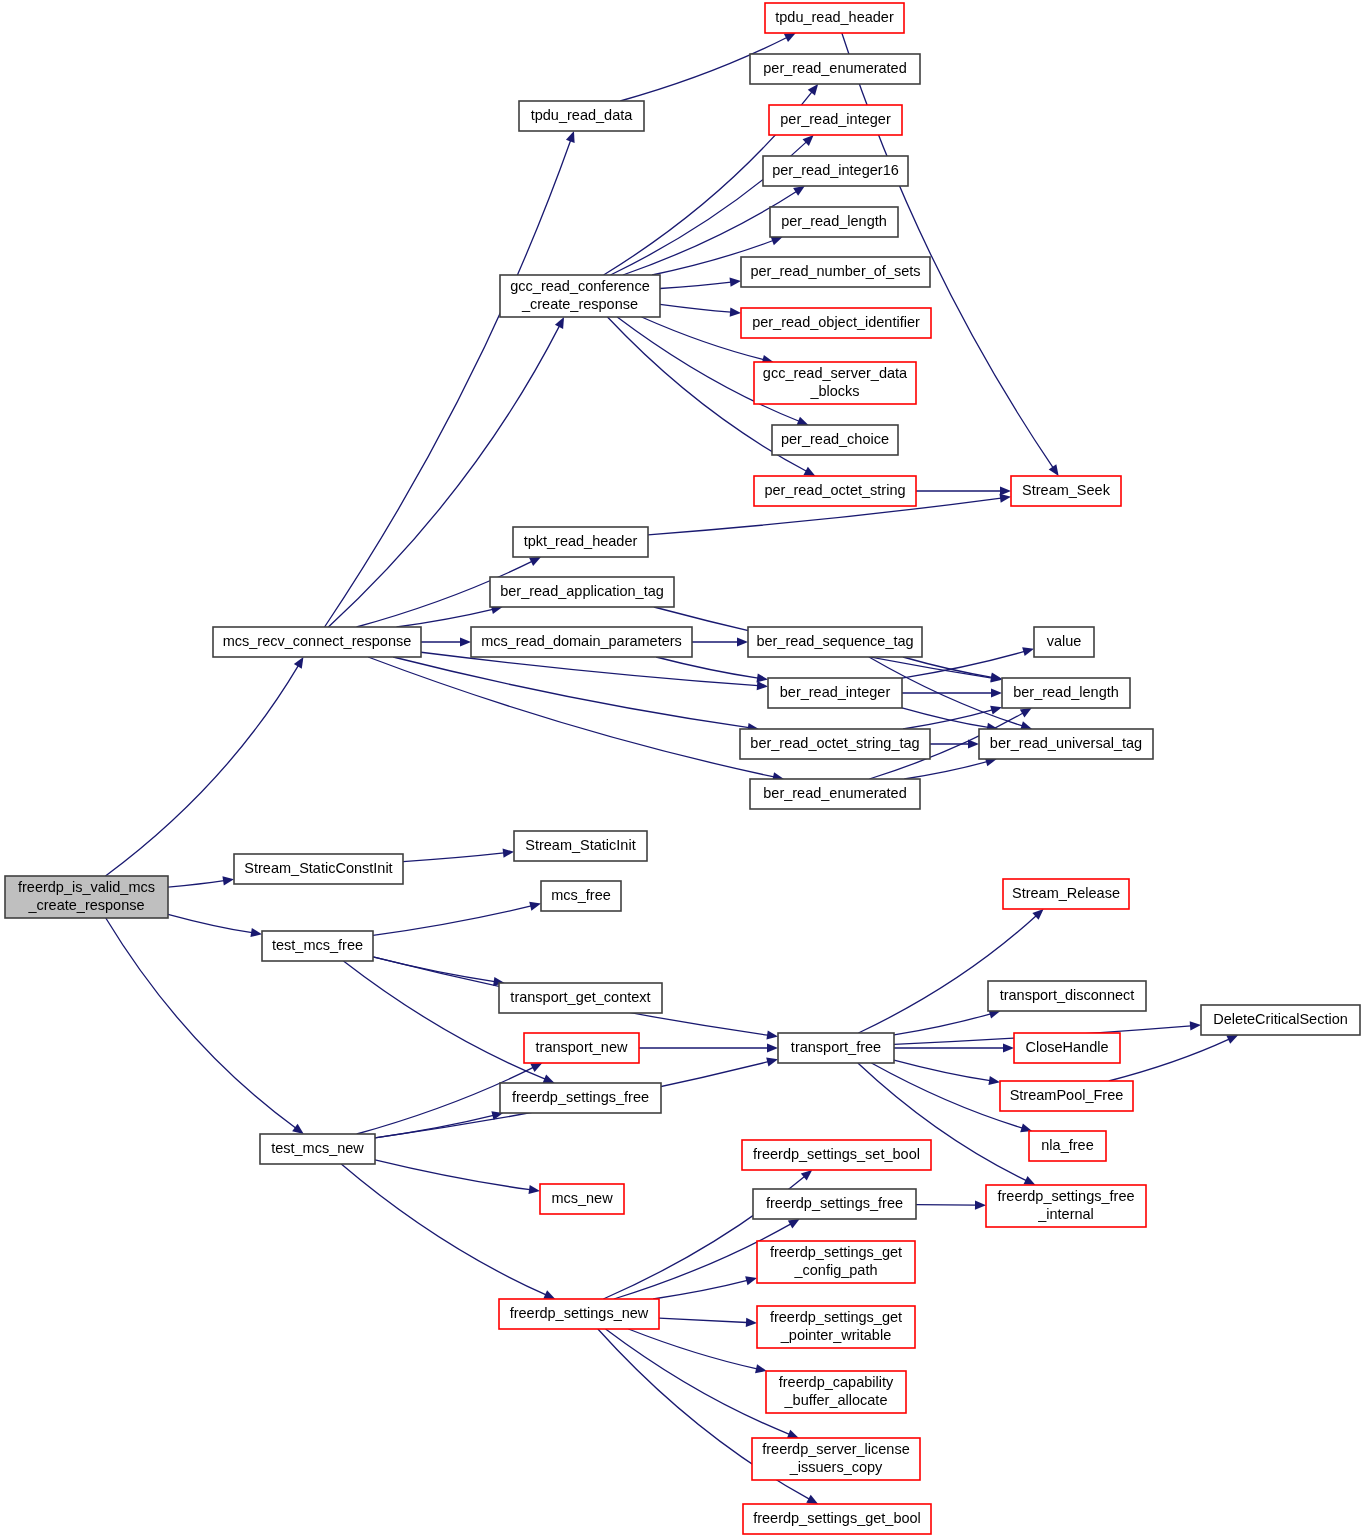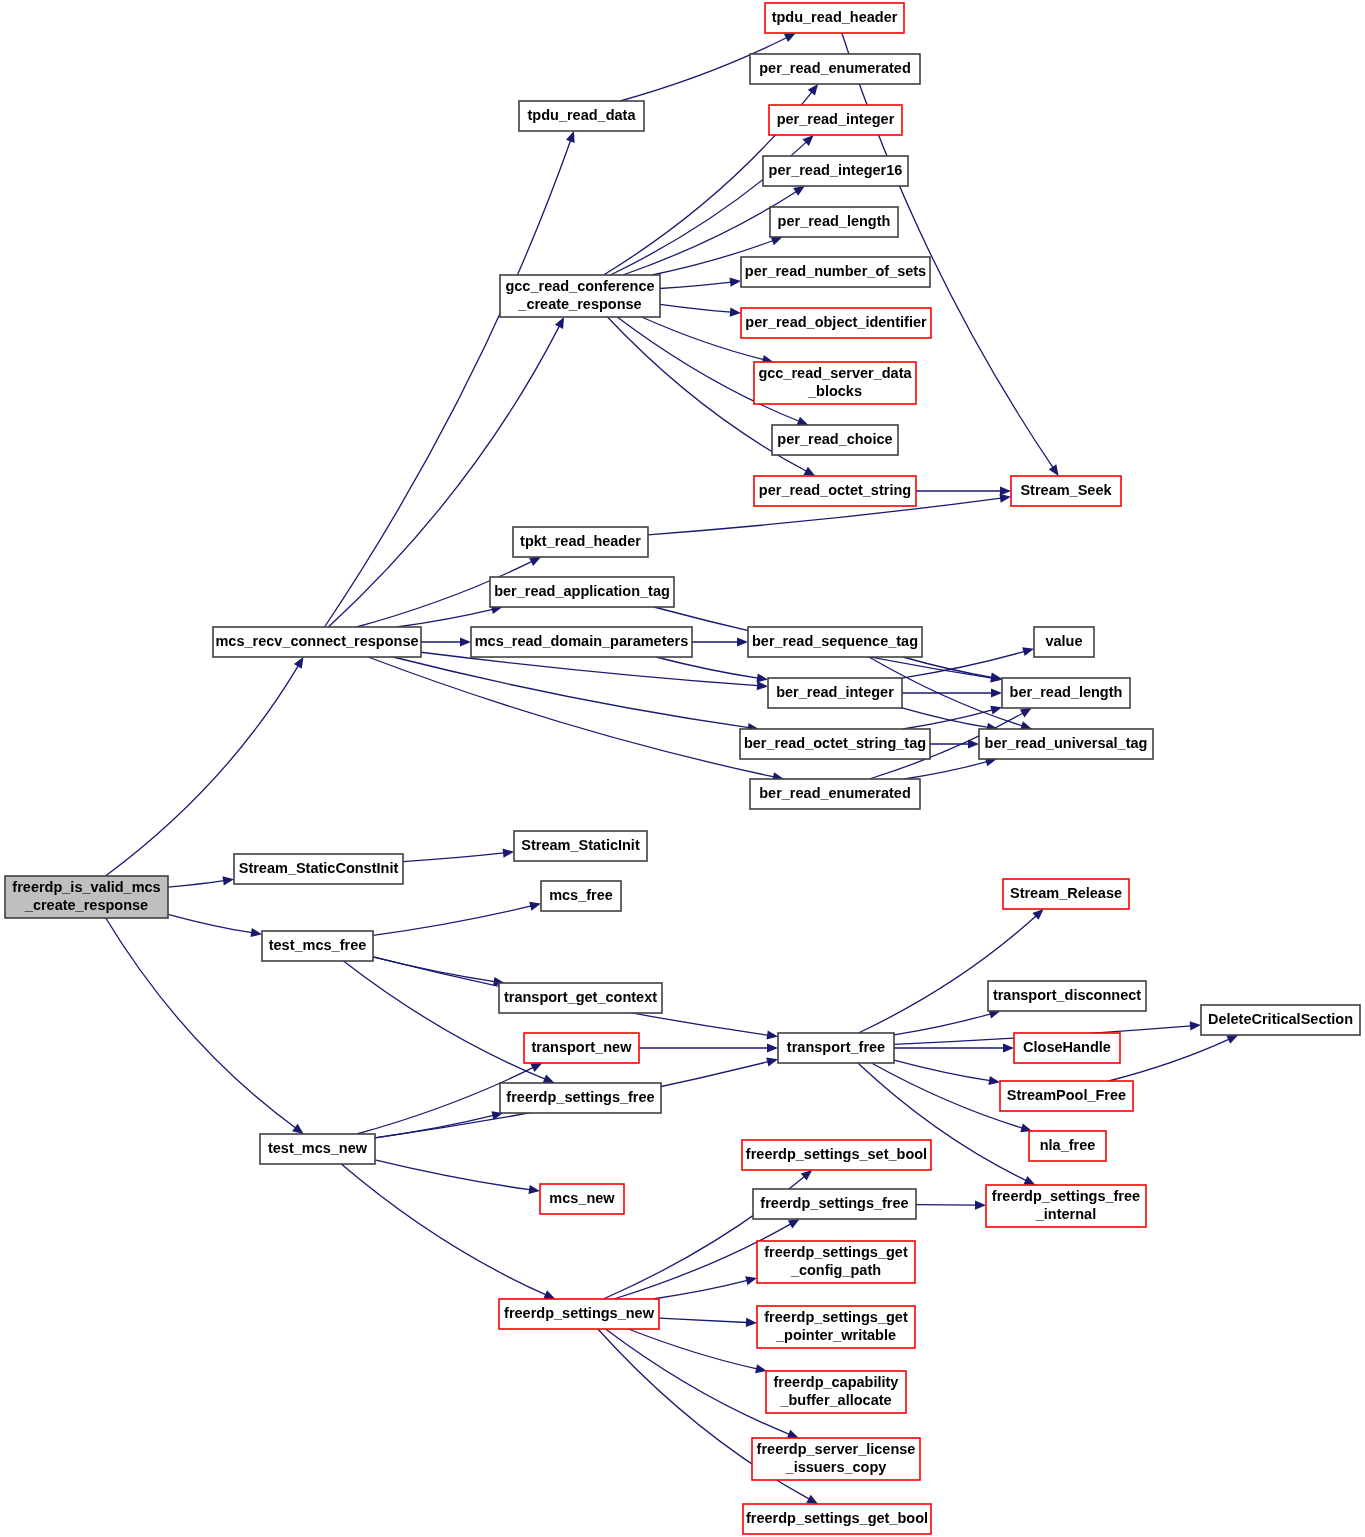--- a/index.html
+++ b/index.html
@@ -6,21 +6,20 @@
     margin: 0;
     padding: 0;
     background: #ffffff;
   }
   #canvas-wrap {
     position: relative;
     width: 1365px;
     height: 1537px;
     background: #ffffff;
     overflow: hidden;
-    font-weight: bold;
   }
   svg#graph {
     display: block;
     width: 1365px;
     height: 1537px;
     font-family: "Liberation Sans", sans-serif;
   }
   .node-box {
     fill: #ffffff;
     stroke: #404040;

